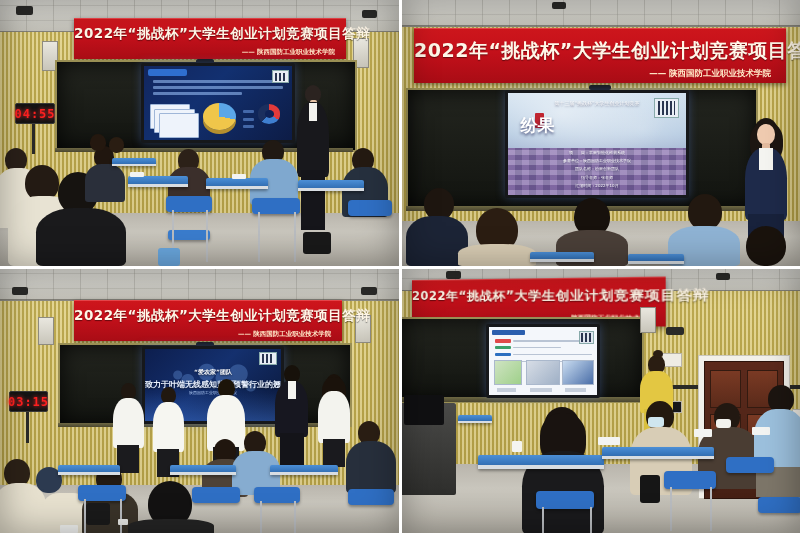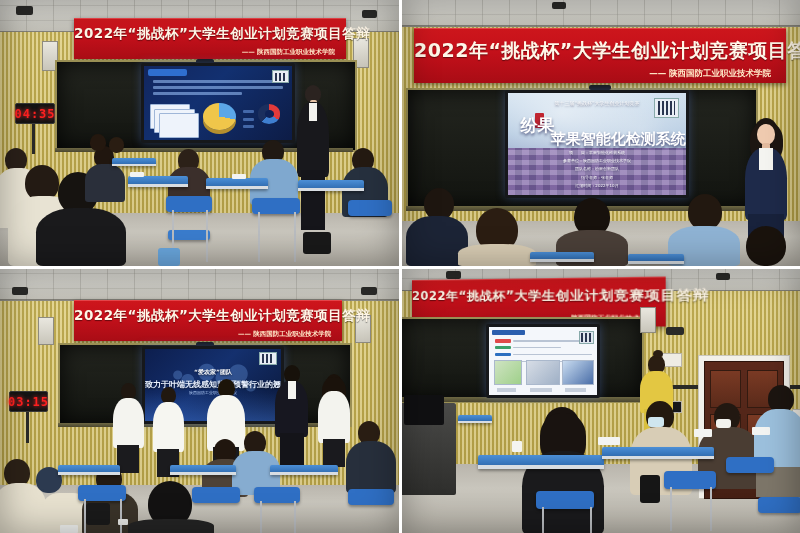--- a/index.html
+++ b/index.html
@@ -181,21 +181,21 @@
         <div class="donut"></div>
         <div class="bar" style="top:60%;width:7%;right:26%;"></div>
         <div class="bar" style="top:70%;width:7%;right:26%;"></div>
         <div class="bar" style="top:80%;width:7%;right:26%;"></div>
         <div class="qr" style="right:2%;top:6%;width:10%;height:14%;"></div>
       </div>
     </div>
 
     <div class="clockpost" style="left:32px;top:120px;width:3px;height:34px;"></div>
     <div class="clock" style="left:15px;top:103px;width:38px;height:19px;">
-      <span style="font-size:12px;">04:35</span>
+      <span style="font-size:12px;">04:55</span>
     </div>
 
     <div class="head" style="left:305px;top:85px;width:16px;height:18px;background:#2b2320;"></div>
     <div class="neck" style="left:310px;top:100px;width:7px;height:6px;background:#e6c3a6;"></div>
     <div class="shirt" style="left:306px;top:103px;width:15px;height:22px;background:#f2f2ee;"></div>
     <div class="body" style="left:297px;top:102px;width:32px;height:75px;background:#18181c;"></div>
     <div style="position:absolute;left:309px;top:103px;width:8px;height:18px;background:#f3f3ef;"></div>
     <div style="position:absolute;left:301px;top:170px;width:24px;height:60px;background:#15151a;"></div>
 
     <div class="head" style="left:5px;top:148px;width:22px;height:24px;background:#2a2019;"></div>
@@ -260,21 +260,20 @@
     <div class="board-tray" style="left:4px;top:206px;width:348px;height:5px;"></div>
 
     <div class="cam" style="left:187px;top:85px;width:22px;height:5px;"></div>
     <div class="screen" style="left:103px;top:90px;width:178px;height:102px;">
       <div class="slideB">
         <div class="mist"></div>
         <div class="fruit"></div>
         <div class="tiny" style="top:7%;font-size:5px;">第十三届“挑战杯”大学生创业计划竞赛</div>
         <div class="stamp"></div>
         <div class="bigv" style="font-size:17px;">纷果</div>
-        <div class="title2" style="font-size:15px;">苹果智能化检测系统</div>
         <div class="qr"></div>
         <div class="tiny" style="top:56%;font-size:4px;">项　　目：苹果智能化检测系统</div>
         <div class="tiny" style="top:64%;font-size:4px;">参赛单位：陕西国防工业职业技术学院</div>
         <div class="tiny" style="top:72%;font-size:4px;">团队名称：纷果创新团队</div>
         <div class="tiny" style="top:80%;font-size:4px;">指导老师：张老师</div>
         <div class="tiny" style="top:88%;font-size:4px;">汇报时间：2022年10月</div>
       </div>
     </div>
 
     <div class="head" style="left:352px;top:118px;width:24px;height:27px;background:#1d1612;"></div>

